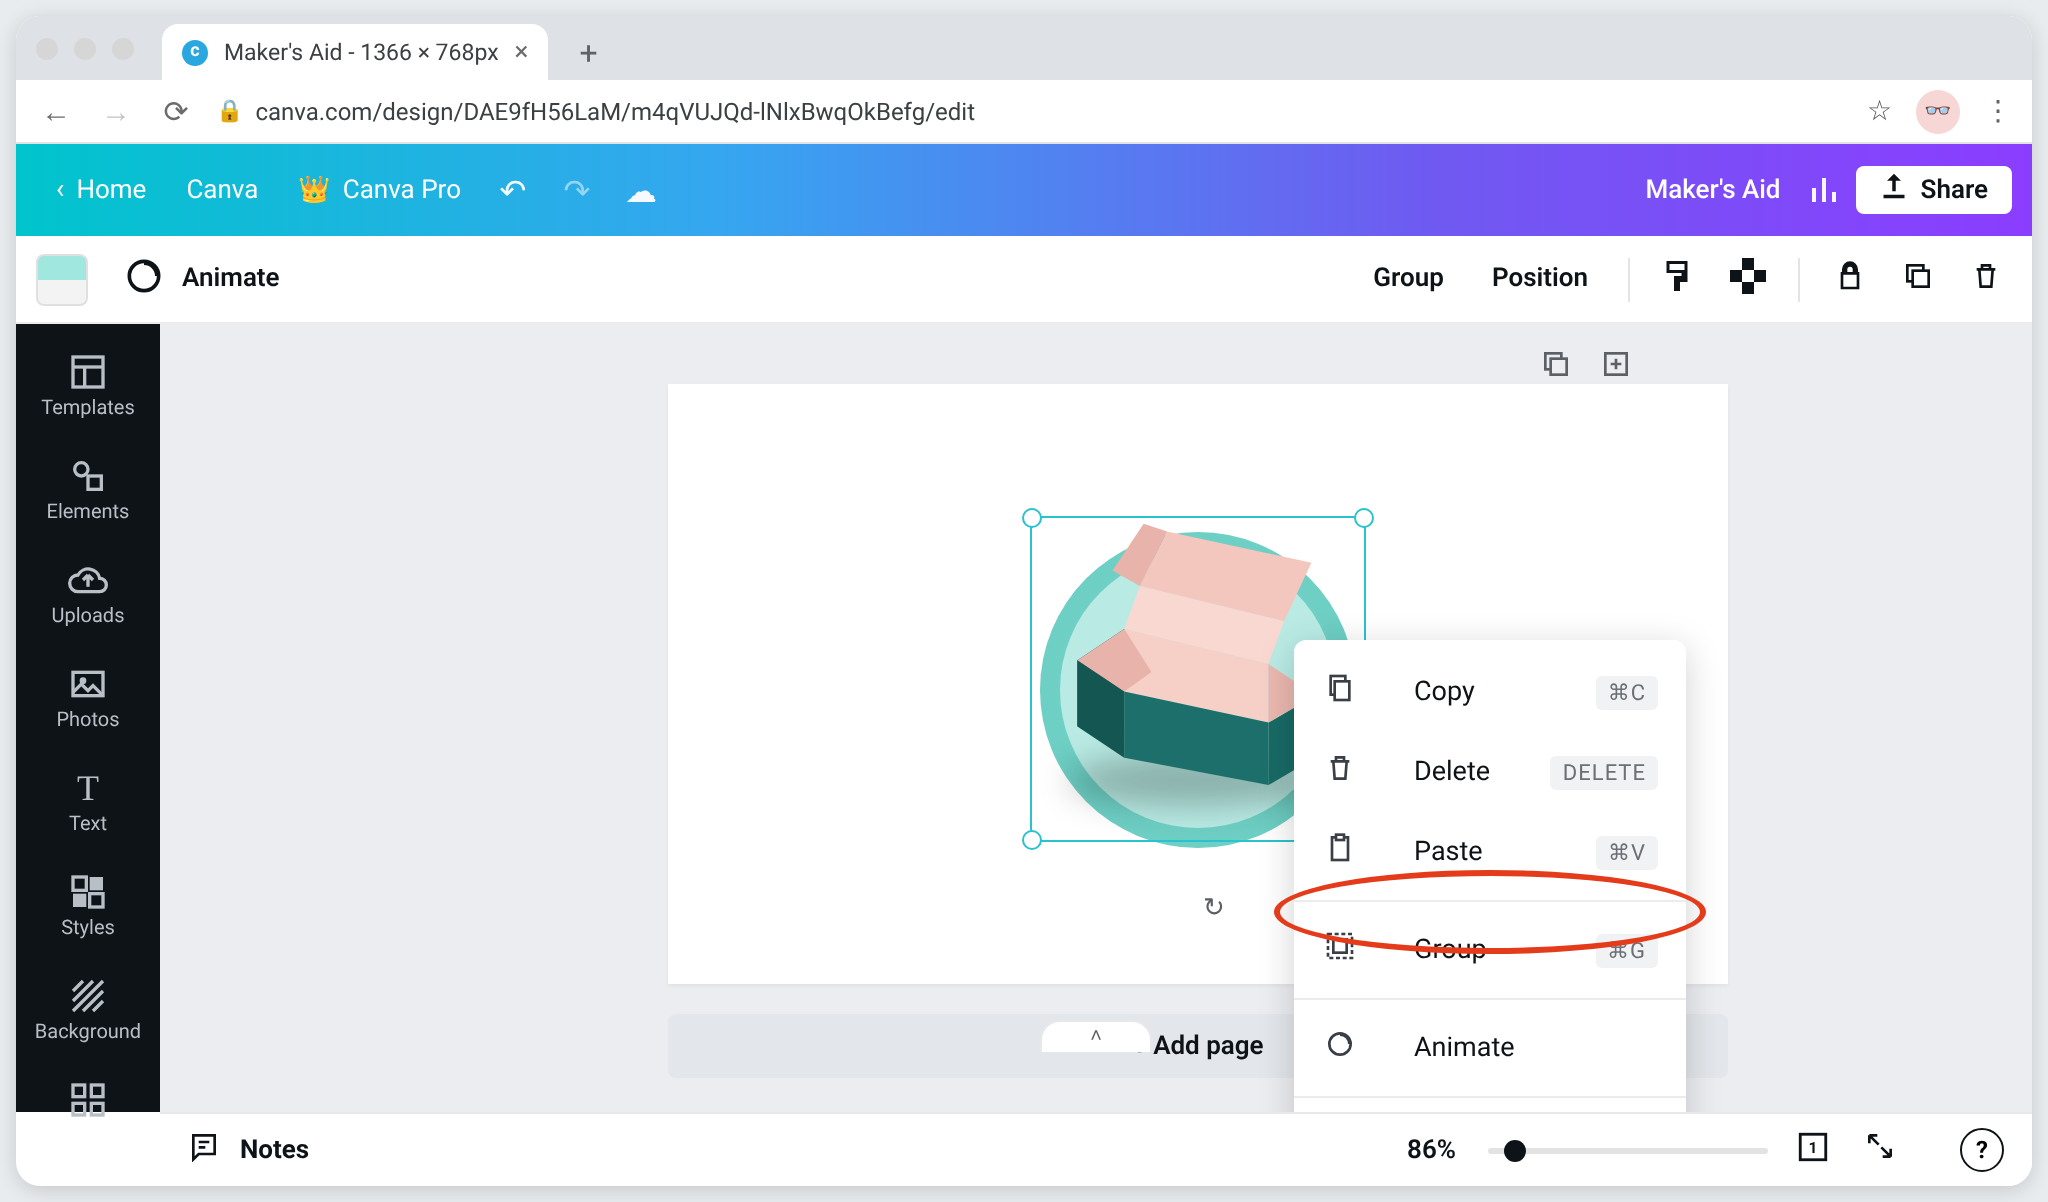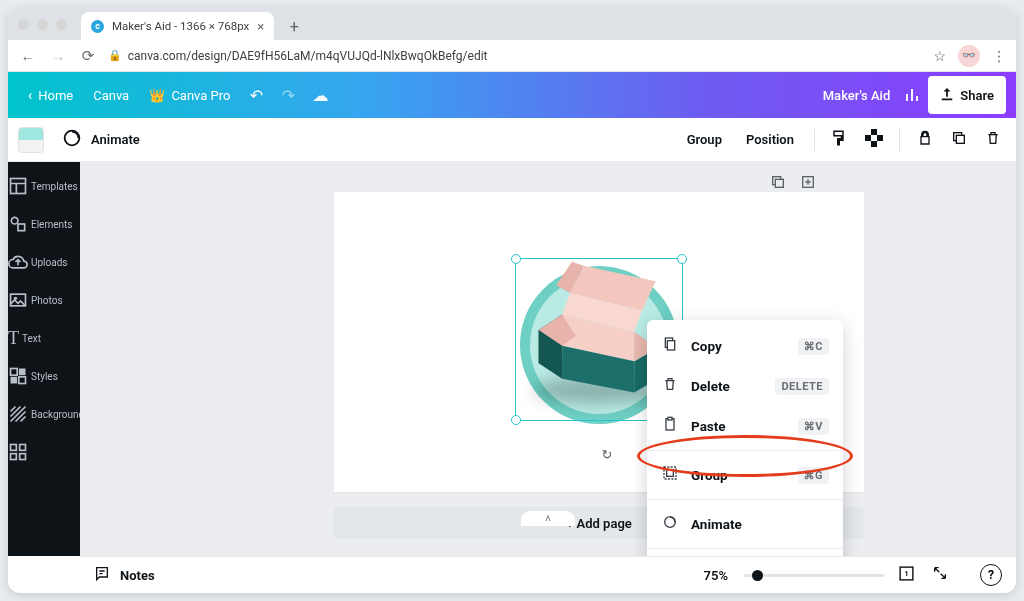--- a/index.html
+++ b/index.html
@@ -22,35 +22,35 @@
 .star { color:#555; font-size:14px; }
 .avatar-small { width:22px; height:22px; border-radius:50%; background:#f7d6d6; display:flex;align-items:center;justify-content:center; font-size:11px; }
 .menu3 { color:#5f6368; font-size:14px; letter-spacing:0px; }
 
 
 .app-header { height: 46px; background: linear-gradient(90deg,#00c4cc 0%, #36a6f0 35%, #6f5af1 70%, #8b3dff 100%); display:flex; align-items:center; padding: 0 10px; color:#fff; }
 .hbtn { display:flex; align-items:center; gap:6px; font-size:13px; height:34px; padding:0 10px; border-radius:4px; }
 .hbtn .chev { font-size:14px; }
 .spacer { flex:1; }
 .hicon { width:32px; display:flex;justify-content:center;font-size:16px; opacity:.95; }
-.share-btn { background:#fff; color:#0e1318; border-radius:4px; height: 38px; display:flex;align-items:center; gap:6px; padding: 0 12px; font-size:13px; font-weight:600; }
+.share-btn { background:#fff; color:#0e1318; border-radius:4px; height: 24px; display:flex;align-items:center; gap:6px; padding: 0 12px; font-size:13px; font-weight:600; }
 .project-name { font-size:13px; font-weight:500; margin-right:6px; }
 
 
 .sec-toolbar { height: 44px; background:#fff; border-bottom:1px solid #ececec; display:flex; align-items:center; padding: 0 10px; gap:8px; }
 .col-swatch { width:26px;height:26px;border-radius:4px; background:linear-gradient(180deg,#9fe7df 50%,#f3f3f3 50%); border:1px solid #e0e0e0; }
 .anim-label { font-size:13px; font-weight:600; color:#0e1318; }
 .sec-spacer { flex:1; }
 .seclink { font-size:13px; font-weight:600; color:#0e1318; padding:0 8px; }
 .secicon { width:26px; text-align:center; font-size:16px; color:#0e1318; }
 .divider-v { width:1px; height:22px; background:#e3e3e3; margin:0 4px; }
 
 
 .leftrail { position:absolute; left:0; top:154px; bottom:37px; width:72px; background:#0e1318; display:flex; flex-direction:column; align-items:center; padding-top:6px; gap:2px; }
-.rail-item { width:100%; display:flex;align-items:center; gap:3px; padding:8px 0; color:#b9bfc7; font-size:10px; }
+.rail-item { width:100%; display:flex;flex-direction:column;align-items:center; gap:3px; padding:8px 0; color:#b9bfc7; font-size:10px; }
 .rail-ico { font-size:18px; height:20px; }
 
 
 .canvas-area { position:absolute; left:72px; right:0; top:154px; bottom:37px; background:#ebedf0; overflow:hidden; }
 .page-actions { position:absolute; top:12px; right:200px; display:flex; gap:14px; color:#5b5f66; font-size:15px; }
 .page { position:absolute; left:254px; top:30px; width:530px; height:300px; background:#fff; box-shadow: 0 1px 2px rgba(0,0,0,.05); }
 
 
 .sel-box { position:absolute; left:181px; top:66px; width:168px; height:163px; border:1.5px solid #28c3cc; }
 .sel-handle { position:absolute; width:10px;height:10px;background:#fff;border:1.5px solid #28c3cc; border-radius:50%; }
@@ -65,21 +65,21 @@
 .boxwrap svg { width:100%; height:100%; }
 
 
 .refresh { position:absolute; left:515px; top:280px; width:24px;height:24px;border-radius:50%; color:#5b5f66; font-size:13px; display:flex;align-items:center;justify-content:center; }
 
 
 .addpage { position:absolute; left:254px; top:345px; width:530px; height:32px; background:#e3e6ea; border-radius:4px; display:flex;align-items:center;justify-content:center; font-size:13px; font-weight:600; color:#0e1318; }
 
 
 .ctx { position:absolute; left:567px; top:158px; width:196px; background:#fff; border-radius:6px; box-shadow:0 4px 18px rgba(0,0,0,.18); padding:6px 0; }
-.ctx-item { display:flex; align-items:center; height:40px; padding:0 14px; gap:12px; font-size:13.5px; color:#0e1318; position:relative;font-weight:bold; }
+.ctx-item { display:flex; align-items:center; height:40px; padding:0 14px; gap:28px; font-size:13.5px; color:#0e1318; position:relative; }
 .ctx-ico { width:18px; text-align:center; color:#3a3f47; font-size:15px; }
 .ctx-short { margin-left:auto; font-size:11px; color:#6b6f76; background:#f1f2f4; padding:2px 6px; border-radius:3px; letter-spacing:.5px; }
 .ctx-sep { height:1px; background:#ececec; margin:4px 0; }
 .ring-highlight { position:absolute; left:557px; top:273px; width:216px; height:42px; border:3.5px solid #e43b1a; border-radius:50%/50%; pointer-events:none; }
 
 
 .statusbar { position:absolute; left:72px; right:0; bottom:0; height:37px; background:#fff; border-top:1px solid #e8e8e8; display:flex; align-items:center; padding:0 14px; gap:10px; font-size:13px; }
 .sb-notes-ico { font-size:15px; color:#0e1318; }
 .sb-notes { font-weight:700; color:#0e1318; }
 .sb-spacer { flex:1; }
@@ -371,21 +371,21 @@
     <div class="peek">˄</div>
   </div>
 
   <div class="statusbar">
     <span class="sb-notes-ico"><svg width="16" height="16" viewBox="0 0 24 24">
           <path d="M4 4h16v14H8l-4 4V4z" fill="none" stroke="#0e1318" stroke-width="2"></path>
           <path d="M8 9h8M8 13h5" stroke="#0e1318" stroke-width="2"></path>
         </svg></span>
     <span class="sb-notes">Notes</span>
     <div class="sb-spacer"></div>
-    <span class="sb-zoom">75%</span>
+    <span class="sb-zoom">86%</span>
     <div class="zoom-track">
       <div class="zoom-thumb"></div>
     </div>
     <span class="sb-icon"><svg width="17" height="17" viewBox="0 0 24 24">
           <rect x="3" y="3" width="18" height="18" fill="none" stroke="#0e1318" stroke-width="2"></rect>
           <text x="12" y="16" font-size="11" text-anchor="middle" fill="#0e1318" font-weight="700">1</text>
         </svg></span>
     <span class="sb-icon"><svg width="16" height="16" viewBox="0 0 24 24">
           <path d="M4 4h6M4 4v6M20 20h-6M20 20v-6M4 4l7 7M20 20l-7-7" stroke="#0e1318" stroke-width="2" fill="none"></path>
         </svg></span>

